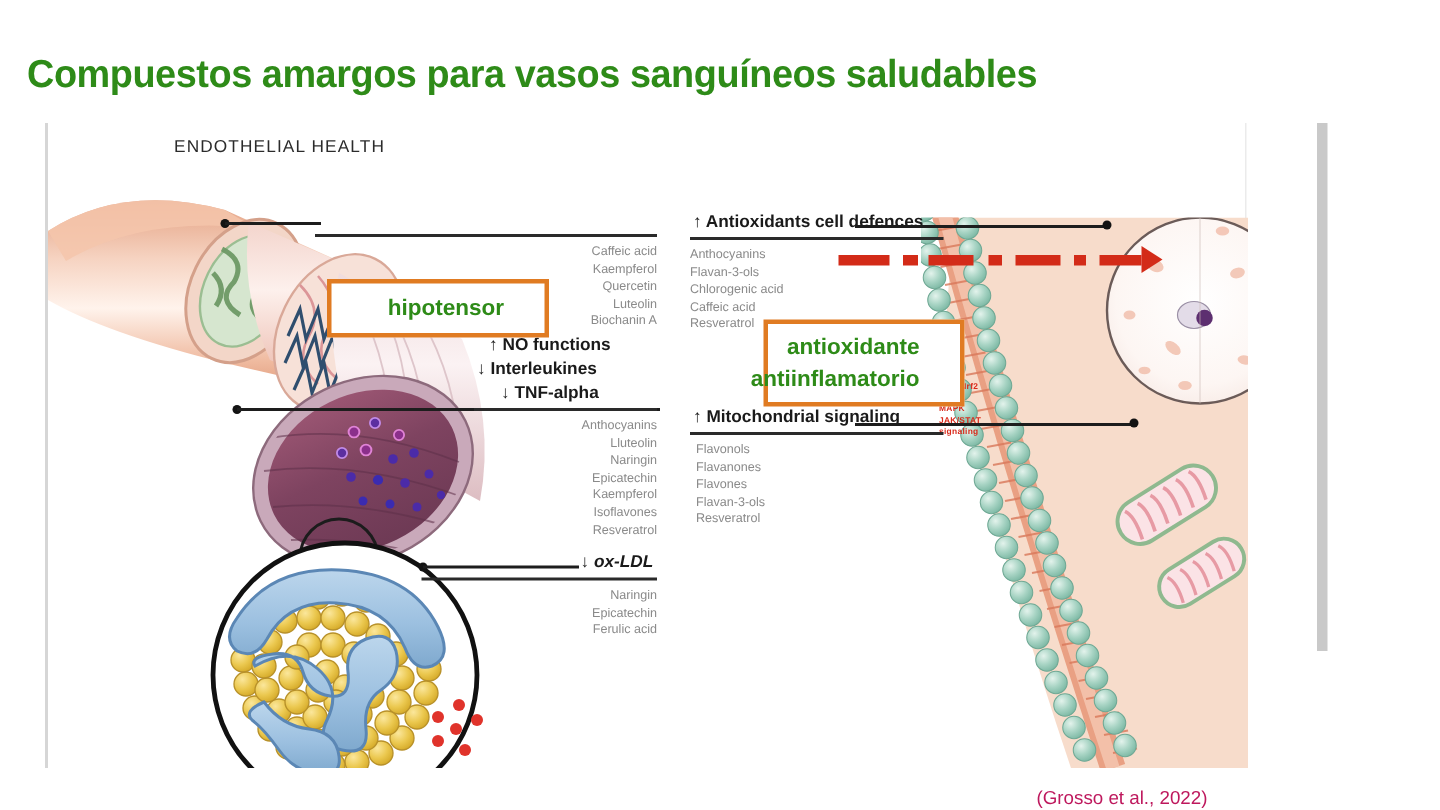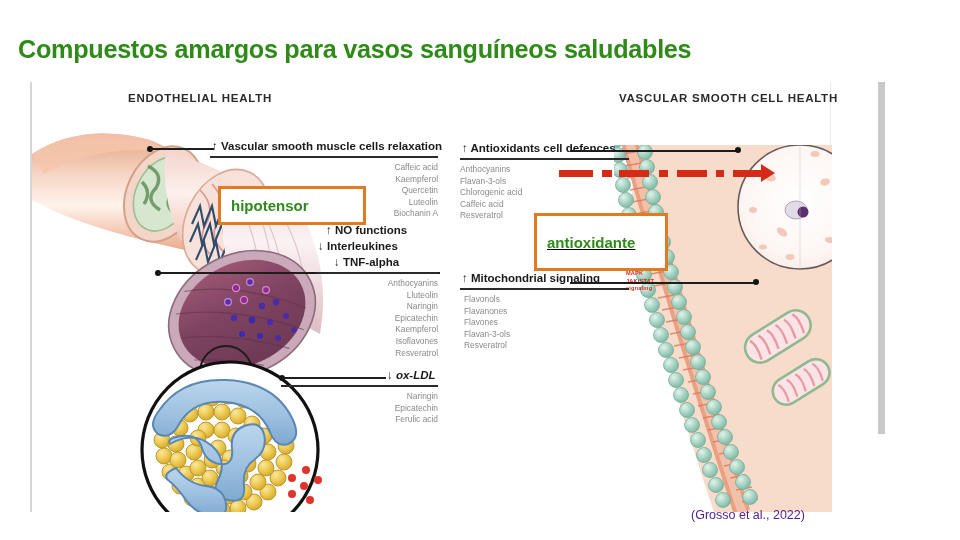--- a/index.html
+++ b/index.html
@@ -34,22 +34,22 @@
     position:absolute; left:848px; top:0; width:7px; height:352px;
     background:#c9c9c9;
   }
   .frame-hairline{
     position:absolute; left:800px; top:0; width:1px; height:430px;
     background:#ebebeb;
   }
   
   .panel-heading{
     position:absolute;
-    font-size:11.5px; font-weight:700; color:#2b2b2b;
-    letter-spacing:0.75px; white-space:nowrap;margin-left:12px;
+    font-size:11.5px; font-weight:400; color:#2b2b2b;
+    letter-spacing:0.75px; white-space:nowrap;
   }
   .heading-left{ left:86px; top:10px; }
   .heading-right{ left:577px; top:10px; }
 
   
   .effect-label{
     position:absolute; white-space:nowrap;
     font-size:11.5px; font-weight:700; color:#1a1a1a;
   }
   .effect-rule{
@@ -71,33 +71,34 @@
     background:#131313;
   }
 
   
   .callout{
     position:absolute;
     background:#ffffff;
     border:3px solid #E07B22;
     box-sizing:border-box;
     display:flex; flex-direction:column; justify-content:center;
-    padding:2px 10px;
+    padding:2px 27px;
+    align-items:flex-end;
   }
   .callout-line{
     color:#2E8B18; font-weight:700; font-size:15px; line-height:21px;
     white-space:nowrap;
   }
   .callout-hipotensor{ left:188px; top:104px; width:148px; height:39px; }
-  .callout-antiox{ left:504px; top:131px; width:134px; height:58px;text-decoration:underline; }
+  .callout-antiox{ left:479px; top:131px; width:134px; height:58px; }
 
   
   .citation{
-    position:absolute; left:691px; top:508px;
-    font-size:12.5px; color:#4c1d95; white-space:nowrap;
+    position:absolute; left:691px; top:525px;
+    font-size:12.5px; color:#be185d; white-space:nowrap;
   }
 
   
   .signal-stack{
     position:absolute; left:596px; top:173px;
     font-size:5.6px; font-weight:700; color:#D92B1C;
     line-height:7.6px; white-space:pre-line; letter-spacing:0.2px;
   }
   
   .dash{ position:absolute; background:#D32B18; height:7px; }
@@ -469,25 +470,23 @@
         <circle cx="276" cy="388" r="4"></circle>
         <circle cx="274" cy="404" r="4"></circle>
         <circle cx="288" cy="398" r="4"></circle>
         <circle cx="262" cy="412" r="4"></circle>
         <circle cx="280" cy="418" r="4"></circle>
       </g>
     </g>
   </svg>
 
   <div class="panel-heading heading-left">ENDOTHELIAL HEALTH</div>
-  <div class="panel-heading heading-right">VASCULAR SMOOTH CELL HEALTH</div>
 
   <div class="leader-dot" style="left:117px;top:64px;"></div>
   <div class="leader" style="left:120px;top:66px;width:64px;"></div>
-  <div class="effect-label" style="left:182px;top:58px;">↑ Vascular smooth muscle cells relaxation</div>
   <div class="effect-rule" style="left:180px;top:74px;width:228px;"></div>
   <div class="compound-list list-right" style="left:268px;top:80px;width:140px;">Caffeic acid
 Kaempferol
 Quercetin
 Luteolin
 Biochanin A</div>
 
   <div class="leader-dot" style="left:125px;top:188px;"></div>
   <div class="leader" style="left:128px;top:190px;width:282px;"></div>
   <div class="effect-label" style="left:296px;top:142px;">↑  NO functions</div>
@@ -544,16 +543,17 @@
 Flavones
 Flavan-3-ols
 Resveratrol</div>
 
   <div class="callout callout-hipotensor">
     <div class="callout-line">hipotensor</div>
   </div>
 
   <div class="callout callout-antiox">
     <div class="callout-line">antioxidante</div>
+    <div class="callout-line">antiinflamatorio</div>
   </div>
 </div>
 
 <div class="citation">(Grosso et al., 2022)</div>
 
 </body></html>

